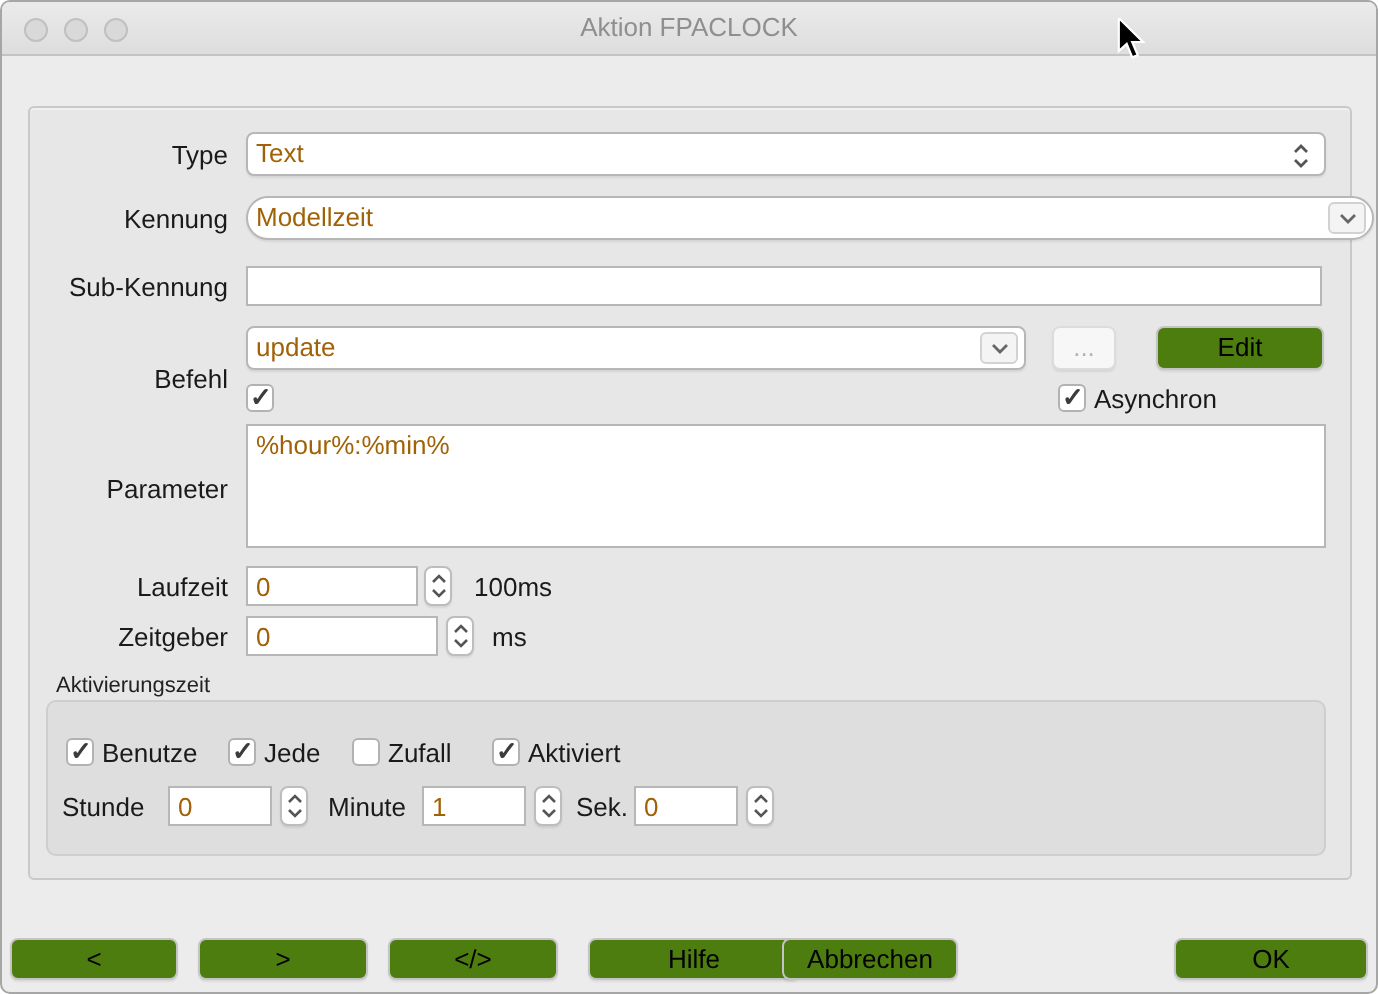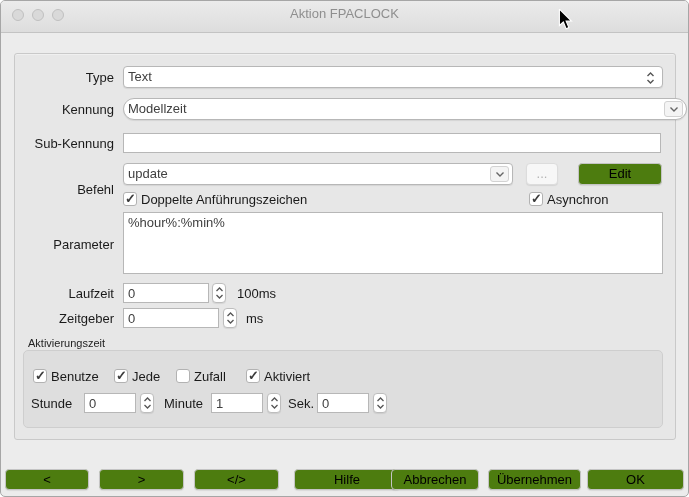--- a/index.html
+++ b/index.html
@@ -13,21 +13,21 @@
   .window {
     position: relative;
     width: 689px; height: 497px;
     background: #ececec;
     border: 1px solid #a6a6a6;
     border-radius: 5px;
     overflow: hidden;
   }
   
   .titlebar {
-    position: absolute; top:0; left:0; right:0; height:32px;
+    position: absolute; top:0; left:0; right:0; height:27px;
     background: linear-gradient(#ebebeb, #dddddd);
     border-bottom: 1px solid #c3c3c3;
   }
   .titlebar .title {
     line-height: 26px; text-align: center;
     color: #8f8f8f; font-size: 13px;
   }
   .traffic { position:absolute; top:8px; left:11px; display:flex; gap:8px; }
   .light {
     width:12px; height:12px; border-radius:50%;
@@ -65,21 +65,21 @@
     position:absolute; left:27px; top:336px;
     font-size:11px; color:#222; z-index:2;
   }
   
   .abs { position:absolute; z-index:2; }
   .rlabel { position:absolute; left:0; width:113px; text-align:right; z-index:2; }
   .tfield {
     position:absolute; z-index:2;
     border:1px solid #b7b7b7; background:#fff;
     font-family:"Liberation Sans",sans-serif; font-size:13px;
-    padding:0 4px; color:#404040;
+    padding:0 4px; color:#a16207;
   }
   textarea.tfield { resize:none; padding:2px 4px; line-height:16px; }
   .rounded {
     border-radius:4px;
     box-shadow: 0 1px 1px rgba(0,0,0,.08);
     line-height:20px;
   }
   .popup-chevrons, .combo-btn {
     position:absolute; top:2px; right:3px;
     display:flex; align-items:center; justify-content:center;
@@ -168,21 +168,20 @@
     <span class="combo-btn">
       <svg width="10" height="7" viewBox="0 0 10 7">
         <path d="M1.5 1.5 L5 5 L8.5 1.5" stroke="#666" fill="none" stroke-width="1.4"></path>
       </svg>
     </span>
   </div>
   <div class="btn disabled" style="left:525px; top:162px; width:32px;">...</div>
   <div class="btn" style="left:577px; top:162px; width:84px;">Edit</div>
 
   <span class="cb on" style="left:122px; top:191px;"></span>
-  <span class="cblabel" style="left:140px; top:191px;">Doppelte Anführungszeichen</span>
   <span class="cb on" style="left:528px; top:191px;"></span>
   <span class="cblabel" style="left:546px; top:191px;">Asynchron</span>
 
   <div class="rlabel" style="top:236px">Parameter</div>
   <textarea class="tfield" style="left: 122px; top: 211px; width: 540px; height: 62px;">%hour%:%min%</textarea>
 
   <div class="rlabel" style="top:285px">Laufzeit</div>
   <input type="text" class="tfield" style="left: 122px; top: 282px; width: 86px; height: 20px;" value="0">
   <span class="stepper" style="left:211px; top:282px;">
     <svg width="9" height="16" viewBox="0 0 9 16">
@@ -239,16 +238,15 @@
       <path d="M1.5 6 L4.5 3 L7.5 6" stroke="#555" fill="none" stroke-width="1.3"></path>
       <path d="M1.5 10 L4.5 13 L7.5 10" stroke="#555" fill="none" stroke-width="1.3"></path>
     </svg>
   </span>
 
   <div class="btn fbtn" style="left:4px;   width:84px;">&lt;</div>
   <div class="btn fbtn" style="left:98px;  width:85px;">&gt;</div>
   <div class="btn fbtn" style="left:193px; width:85px;">&lt;/&gt;</div>
   <div class="btn fbtn" style="left:293px; width:106px;">Hilfe</div>
   <div class="btn fbtn" style="left:390px; width:88px;">Abbrechen</div>
-  <div class="btn fbtn" style="left:487px; width:93px;">Übernehmen</div>
   <div class="btn fbtn" style="left:586px; width:97px;">OK</div>
 
 </div>
 
 </body></html>

